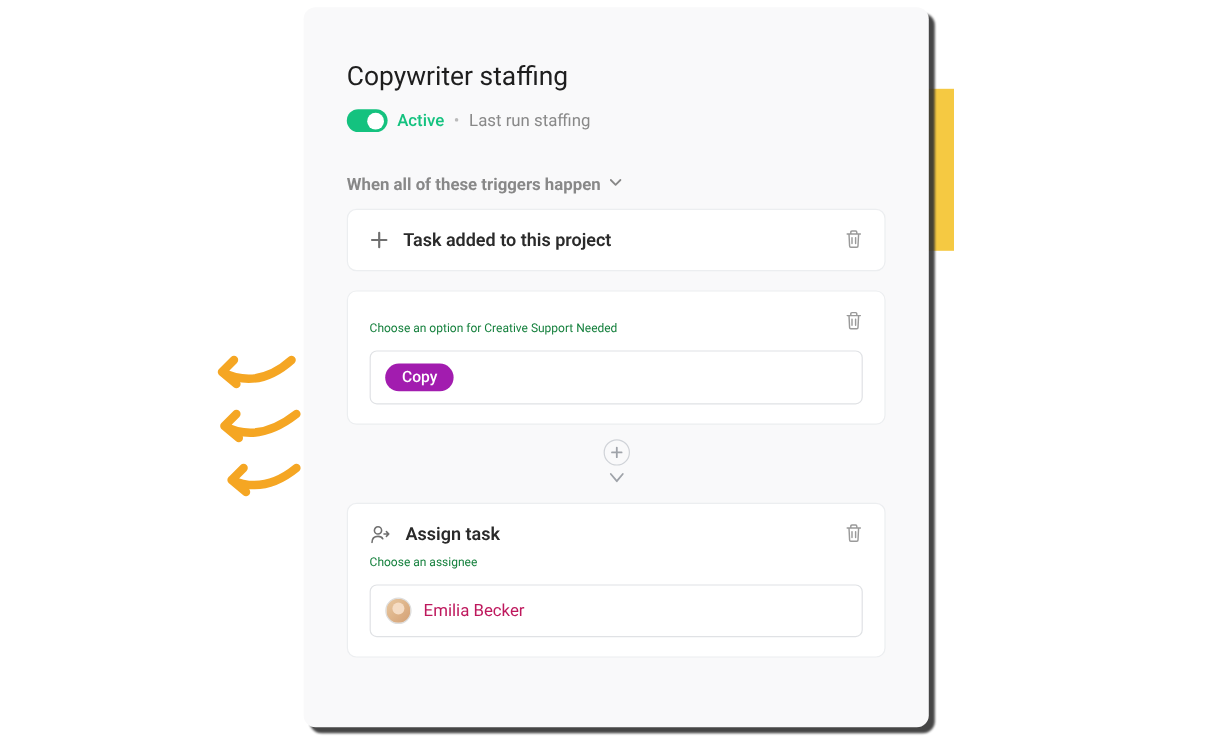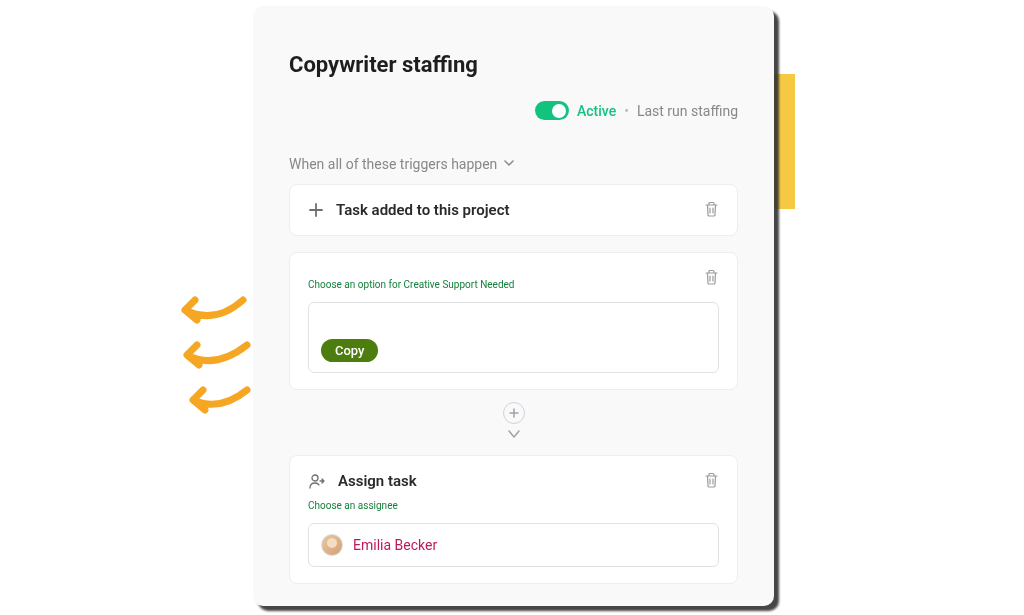--- a/index.html
+++ b/index.html
@@ -6,38 +6,38 @@
     body { font-family: -apple-system, BlinkMacSystemFont, 'Segoe UI', Roboto, sans-serif; background: #fff; width: 1024px; height: 615px; position: relative; overflow: hidden; }
 
     .yellow-tab { position: absolute; top: 74px; right: 229px; width: 30px; height: 135px; background: #f5c942; z-index: 1; }
 
     .orange-arrows { position: absolute; left: 165px; top: 290px; z-index: 2; }
 
     .panel-wrapper { position: absolute; left: 253px; top: 6px; width: 521px; height: 600px; z-index: 3; }
     .panel-shadow { position: absolute; top: 5px; left: 5px; width: 100%; height: 100%; background: #333; border-radius: 10px; opacity: 0.9; filter: blur(1px); }
     .panel { position: relative; background: #f9f9fa; border-radius: 10px; width: 521px; height: 600px; padding: 46px 36px 20px 36px; }
 
-    .title { font-size: 22px; font-weight: 700; color: #1e1e1e; margin-bottom: 24px; }
+    .title { font-size: 22px; font-weight: 400; color: #1e1e1e; margin-bottom: 14px; }
 
-    .status-row { display: flex; align-items: center; gap: 8px; font-size: 14px; color: #888; justify-content: flex-end; }
+    .status-row { display: flex; align-items: center; gap: 8px; font-size: 14px; color: #888; }
     .toggle { width: 34px; height: 19px; background: #14c27f; border-radius: 10px; position: relative; cursor: pointer; }
     .toggle::after { content: ''; position: absolute; top: 2.5px; right: 3px; width: 14px; height: 14px; background: #fff; border-radius: 50%; }
     .active-text { color: #14c27f; font-weight: 500; }
     .dot { color: #bbb; }
 
-    .subheading { font-size: 14px; color: #888; margin-top: 36px; margin-bottom: 12px; display: flex; align-items: center; gap: 6px; cursor: pointer; }
+    .subheading { font-size: 14px; color: #888; margin-top: 36px; margin-bottom: 12px; display: flex; align-items: center; gap: 6px; cursor: pointer; font-weight: bold; }
 
     .card { background: #fff; border: 1px solid #eceef0; border-radius: 8px; padding: 16px 18px; margin-bottom: 16px; position: relative; }
     .card-header { display: flex; align-items: center; gap: 12px; }
     .card-header-icon { color: #6f6f6f; flex-shrink: 0; display: flex; align-items: center; }
     .card-header-title { font-size: 15px; font-weight: 600; color: #2a2a2a; }
     .trash { position: absolute; top: 16px; right: 18px; color: #9a9a9a; cursor: pointer; }
     .card-desc { font-size: 10px; color: #15803d; margin-top: 10px; margin-bottom: 12px; }
     .input-box { background: #fff; border: 1px solid #e0e2e5; border-radius: 6px; padding: 10px 12px; display: flex; align-items: center; gap: 10px; }
-    .chip { background: #4d7c0f; color: #fff; font-size: 13px; padding: 4px 14px; border-radius: 13px; font-weight: 500; margin-top: 26px; }
+    .chip { background: #a21caf; color: #fff; font-size: 13px; padding: 4px 14px; border-radius: 13px; font-weight: 500; }
     .avatar { width: 22px; height: 22px; border-radius: 50%; background: linear-gradient(135deg, #e8c8a0, #d4a074); display: inline-block; border: 1px solid #ddd; position: relative; overflow: hidden; }
     .avatar::after { content: ''; position: absolute; top: 3px; left: 5px; width: 10px; height: 10px; background: #f5dcc4; border-radius: 50%; }
     .assignee-name { font-size: 14px; color: #be185d; }
 
     .connector { display: flex; flex-direction: column; align-items: center; margin: -4px 0 12px 0; }
     .connector-line { width: 1px; flex: 1; background: #9fa3a9; height: 18px; }
     .connector-plus { width: 22px; height: 22px; border: 1px solid #d0d3d8; border-radius: 50%; display: flex; align-items: center; justify-content: center; color: #9fa3a9; font-size: 15px; background: #f9f9fa; cursor: pointer; }
     .connector-arrow { color: #9fa3a9; }
   </style>
 </head>

